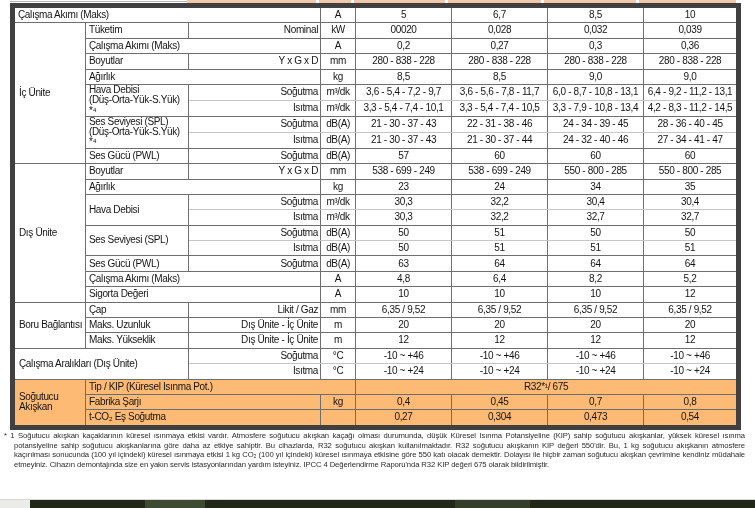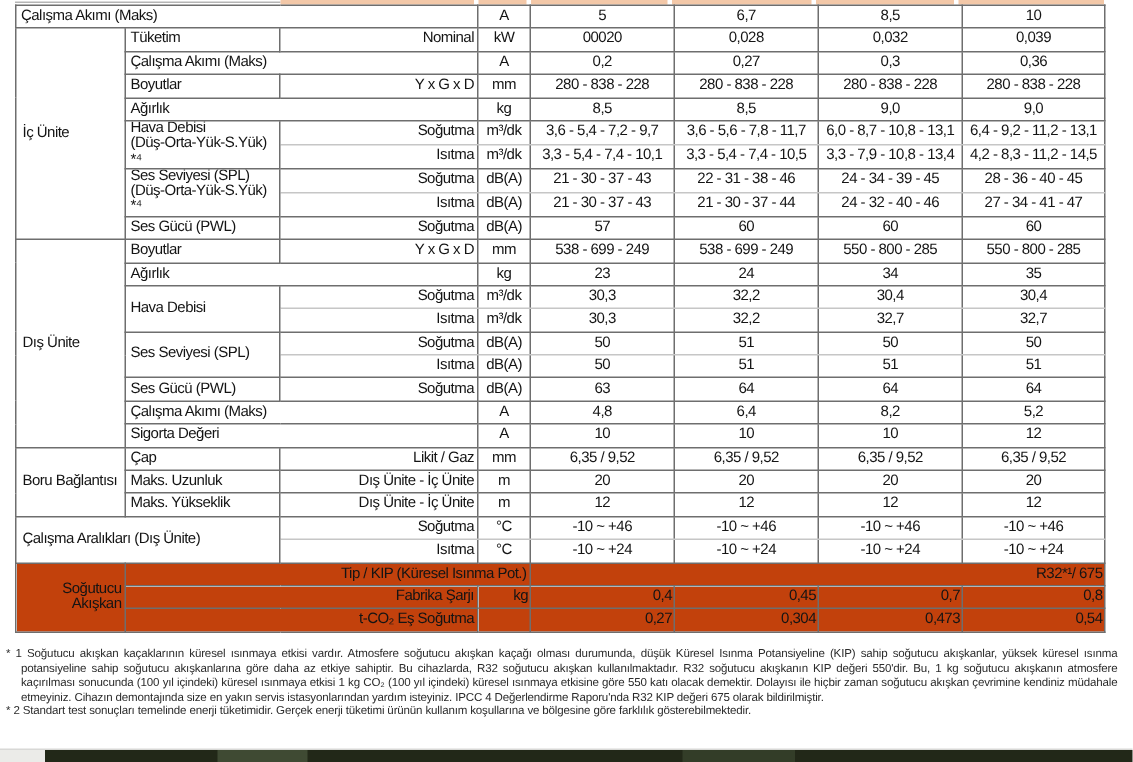--- a/index.html
+++ b/index.html
@@ -16,35 +16,35 @@
   #top-strip .seg:nth-of-type(3){ left:319px; width:32px; }
   #top-strip .seg:nth-of-type(4){ left:354px; width:91px; }
   #top-strip .seg:nth-of-type(5){ left:448px; width:93px; }
   #top-strip .seg:nth-of-type(6){ left:544px; width:92px; }
   #top-strip .seg:nth-of-type(7){ left:639px; width:97px; }
 
   
   #spec-table {
     position:absolute; left:10px; top:3px; width:727px;
     border-collapse:collapse; table-layout:fixed;
-    border:1px solid #404040;
+    border:5px solid #404040;
   }
   #spec-table td {
     border:1px solid #6e6e6e;
     height:14.4px; padding:0 2px;
     font-size:10px; line-height:10.3px; letter-spacing:-0.35px;
     color:#141414; vertical-align:middle;
     white-space:pre-line; overflow:hidden;
   }
   #spec-table td.g { text-align:left; padding-left:4px; }
   #spec-table td.l { text-align:left; padding-left:3px; }
   #spec-table td.s { text-align:right; padding-left:3px; }
   #spec-table td.u, #spec-table td.v { text-align:center; white-space:nowrap; padding:0 1px; }
   #spec-table td.lbc { border-bottom-color:#c6c6c6; }
-  #spec-table tr.green td { background:#c2410c;text-align:right; }
+  #spec-table tr.green td { background:#fdba74; }
 
   
   #footnotes {
     position:absolute; left:4px; top:431px; width:741px;
     font-size:7.7px; line-height:9.6px; letter-spacing:-0.1px;
     color:#2b2b2b; text-align:justify;
   }
   #footnotes p { margin:0; padding-left:10px; text-indent:-10px; }
 
   
@@ -312,21 +312,20 @@
           <td class="v">0,27</td>
           <td class="v">0,304</td>
           <td class="v">0,473</td>
           <td class="v">0,54</td>
         </tr>
       </tbody>
   </table>
 
   <div id="footnotes">
     <p>* 1 Soğutucu akışkan kaçaklarının küresel ısınmaya etkisi vardır. Atmosfere soğutucu akışkan kaçağı olması durumunda, düşük Küresel Isınma Potansiyeline (KIP) sahip soğutucu akışkanlar, yüksek küresel ısınma potansiyeline sahip soğutucu akışkanlarına göre daha az etkiye sahiptir. Bu cihazlarda, R32 soğutucu akışkan kullanılmaktadır. R32 soğutucu akışkanın KIP değeri 550'dir. Bu, 1 kg soğutucu akışkanın atmosfere kaçırılması sonucunda (100 yıl içindeki) küresel ısınmaya etkisi 1 kg CO₂ (100 yıl içindeki) küresel ısınmaya etkisine göre 550 katı olacak demektir. Dolayısı ile hiçbir zaman soğutucu akışkan çevrimine kendiniz müdahale etmeyiniz. Cihazın demontajında size en yakın servis istasyonlarından yardım isteyiniz. IPCC 4 Değerlendirme Raporu'nda R32 KIP değeri 675 olarak bildirilmiştir.</p>
-    <p>* 2 Standart test sonuçları temelinde enerji tüketimidir. Gerçek enerji tüketimi ürünün kullanım koşullarına ve bölgesine göre farklılık gösterebilmektedir.</p>
   </div>
 
   <div id="bottom-hairline"></div>
   <div id="bottom-bar">
     <div class="base"></div>
     <div class="olive1"></div>
     <div class="olive2"></div>
     <div class="lightleft"></div>
   </div>
 

